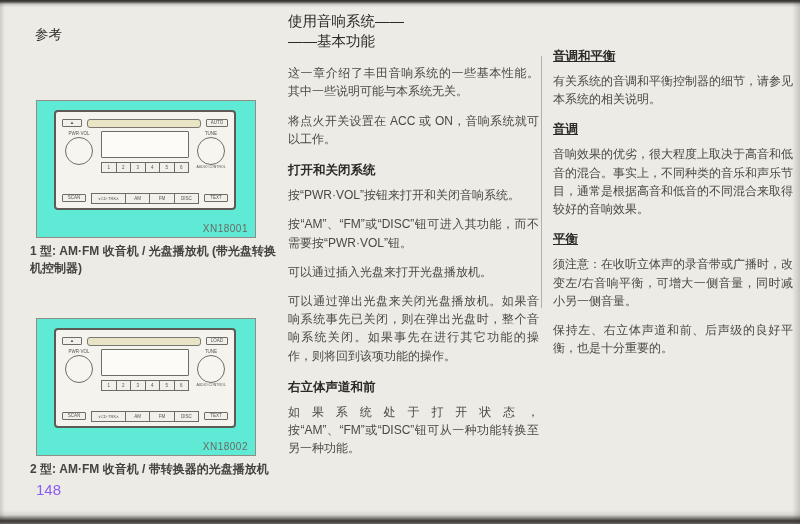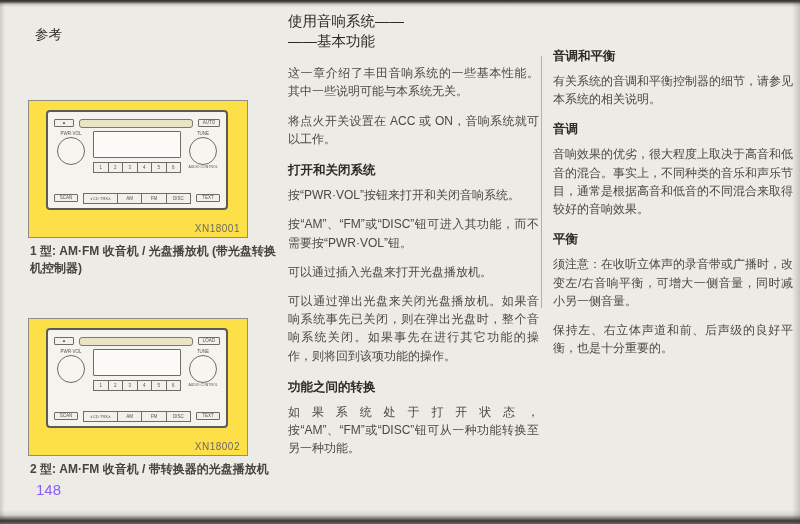--- a/index.html
+++ b/index.html
@@ -16,21 +16,21 @@
     background:linear-gradient(to bottom,rgba(0,0,0,0) 0,rgba(60,58,54,.12) 35%,#3a3833 78%,#6d6a64 100%);}
   .edge-right{position:absolute;right:0;top:0;width:8px;height:100%;
     background:linear-gradient(to right,rgba(0,0,0,0),rgba(60,58,54,.22));}
   .edge-left{position:absolute;left:0;top:0;width:5px;height:100%;
     background:linear-gradient(to right,rgba(60,58,54,.18),rgba(0,0,0,0));}
 
   .vdivider{position:absolute;left:541px;top:56px;width:1px;height:252px;background:#b3b0a8;}
 
   
   .ref-heading{position:absolute;left:35px;top:26px;font-size:13.5px;font-weight:normal;color:#2f2d2a;}
-  .fig-box{position:absolute;left:28px;width:218px;height:136px;background:#fde047;border:1px solid #8f8d86;}
+  .fig-box{position:absolute;left:36px;width:218px;height:136px;background:#5eead4;border:1px solid #8f8d86;}
   .fig-box.f1{top:100px;}
   .fig-box.f2{top:318px;}
   .fig-code{position:absolute;right:7px;bottom:3px;font-size:10px;color:#6b6965;letter-spacing:.5px;}
   .caption{position:absolute;left:30px;width:246px;font-size:12px;line-height:1.45;color:#45433f;font-weight:bold;}
   .caption.c1{top:243px;}
   .caption.c2{top:461px;}
   .page-number{position:absolute;left:36px;top:481px;font-size:15px;color:#8b5cf6;}
 
   
   .radio{position:absolute;left:17px;top:9px;width:182px;height:100px;
@@ -66,21 +66,21 @@
 
   
   .col-mid{position:absolute;left:288px;top:12px;width:251px;}
   .doc-title{font-size:14.5px;font-weight:normal;color:#2c2a27;line-height:1.35;}
   .col-mid p, .col-right p{font-size:12px;line-height:1.52;text-align:justify;margin:0 0 11px 0;}
   .subhead{font-size:12.5px;font-weight:bold;color:#2c2a27;margin:14px 0 7px 0;}
   .col-mid .first-p{margin-top:13px;}
 
   
   .col-right{position:absolute;left:553px;top:48px;width:240px;}
-  .col-right .subhead{margin-top:13px;}
+  .col-right .subhead{margin-top:13px;text-decoration:underline;}
 </style>
 </head>
 <body>
 
 <div class="page">
   <div class="edge-top"></div>
   <div class="edge-bottom"></div>
   <div class="edge-right"></div>
   <div class="edge-left"></div>
   <div class="vdivider"></div>
@@ -182,21 +182,21 @@
       <div>使用音响系统——</div>
       <div>——基本功能</div>
     </div>
     <p class="first-p">这一章介绍了丰田音响系统的一些基本性能。其中一些说明可能与本系统无关。</p>
     <p>将点火开关设置在 ACC 或 ON，音响系统就可以工作。</p>
     <div class="subhead">打开和关闭系统</div>
     <p>按“PWR·VOL”按钮来打开和关闭音响系统。</p>
     <p>按“AM”、“FM”或“DISC”钮可进入其功能，而不需要按“PWR·VOL”钮。</p>
     <p>可以通过插入光盘来打开光盘播放机。</p>
     <p>可以通过弹出光盘来关闭光盘播放机。如果音响系统事先已关闭，则在弹出光盘时，整个音响系统关闭。如果事先在进行其它功能的操作，则将回到该项功能的操作。</p>
-    <div class="subhead">功能之间的转换</div>
+    <div class="subhead">右立体声道和前</div>
     <p>如果系统处于打开状态，按“AM”、“FM”或“DISC”钮可从一种功能转换至另一种功能。</p>
   </div>
 
   <div class="col-right">
     <div class="subhead" style="margin-top:0;">音调和平衡</div>
     <p>有关系统的音调和平衡控制器的细节，请参见本系统的相关说明。</p>
     <div class="subhead">音调</div>
     <p>音响效果的优劣，很大程度上取决于高音和低音的混合。事实上，不同种类的音乐和声乐节目，通常是根据高音和低音的不同混合来取得较好的音响效果。</p>
     <div class="subhead">平衡</div>
     <p>须注意：在收听立体声的录音带或广播时，改变左/右音响平衡，可增大一侧音量，同时减小另一侧音量。</p>

